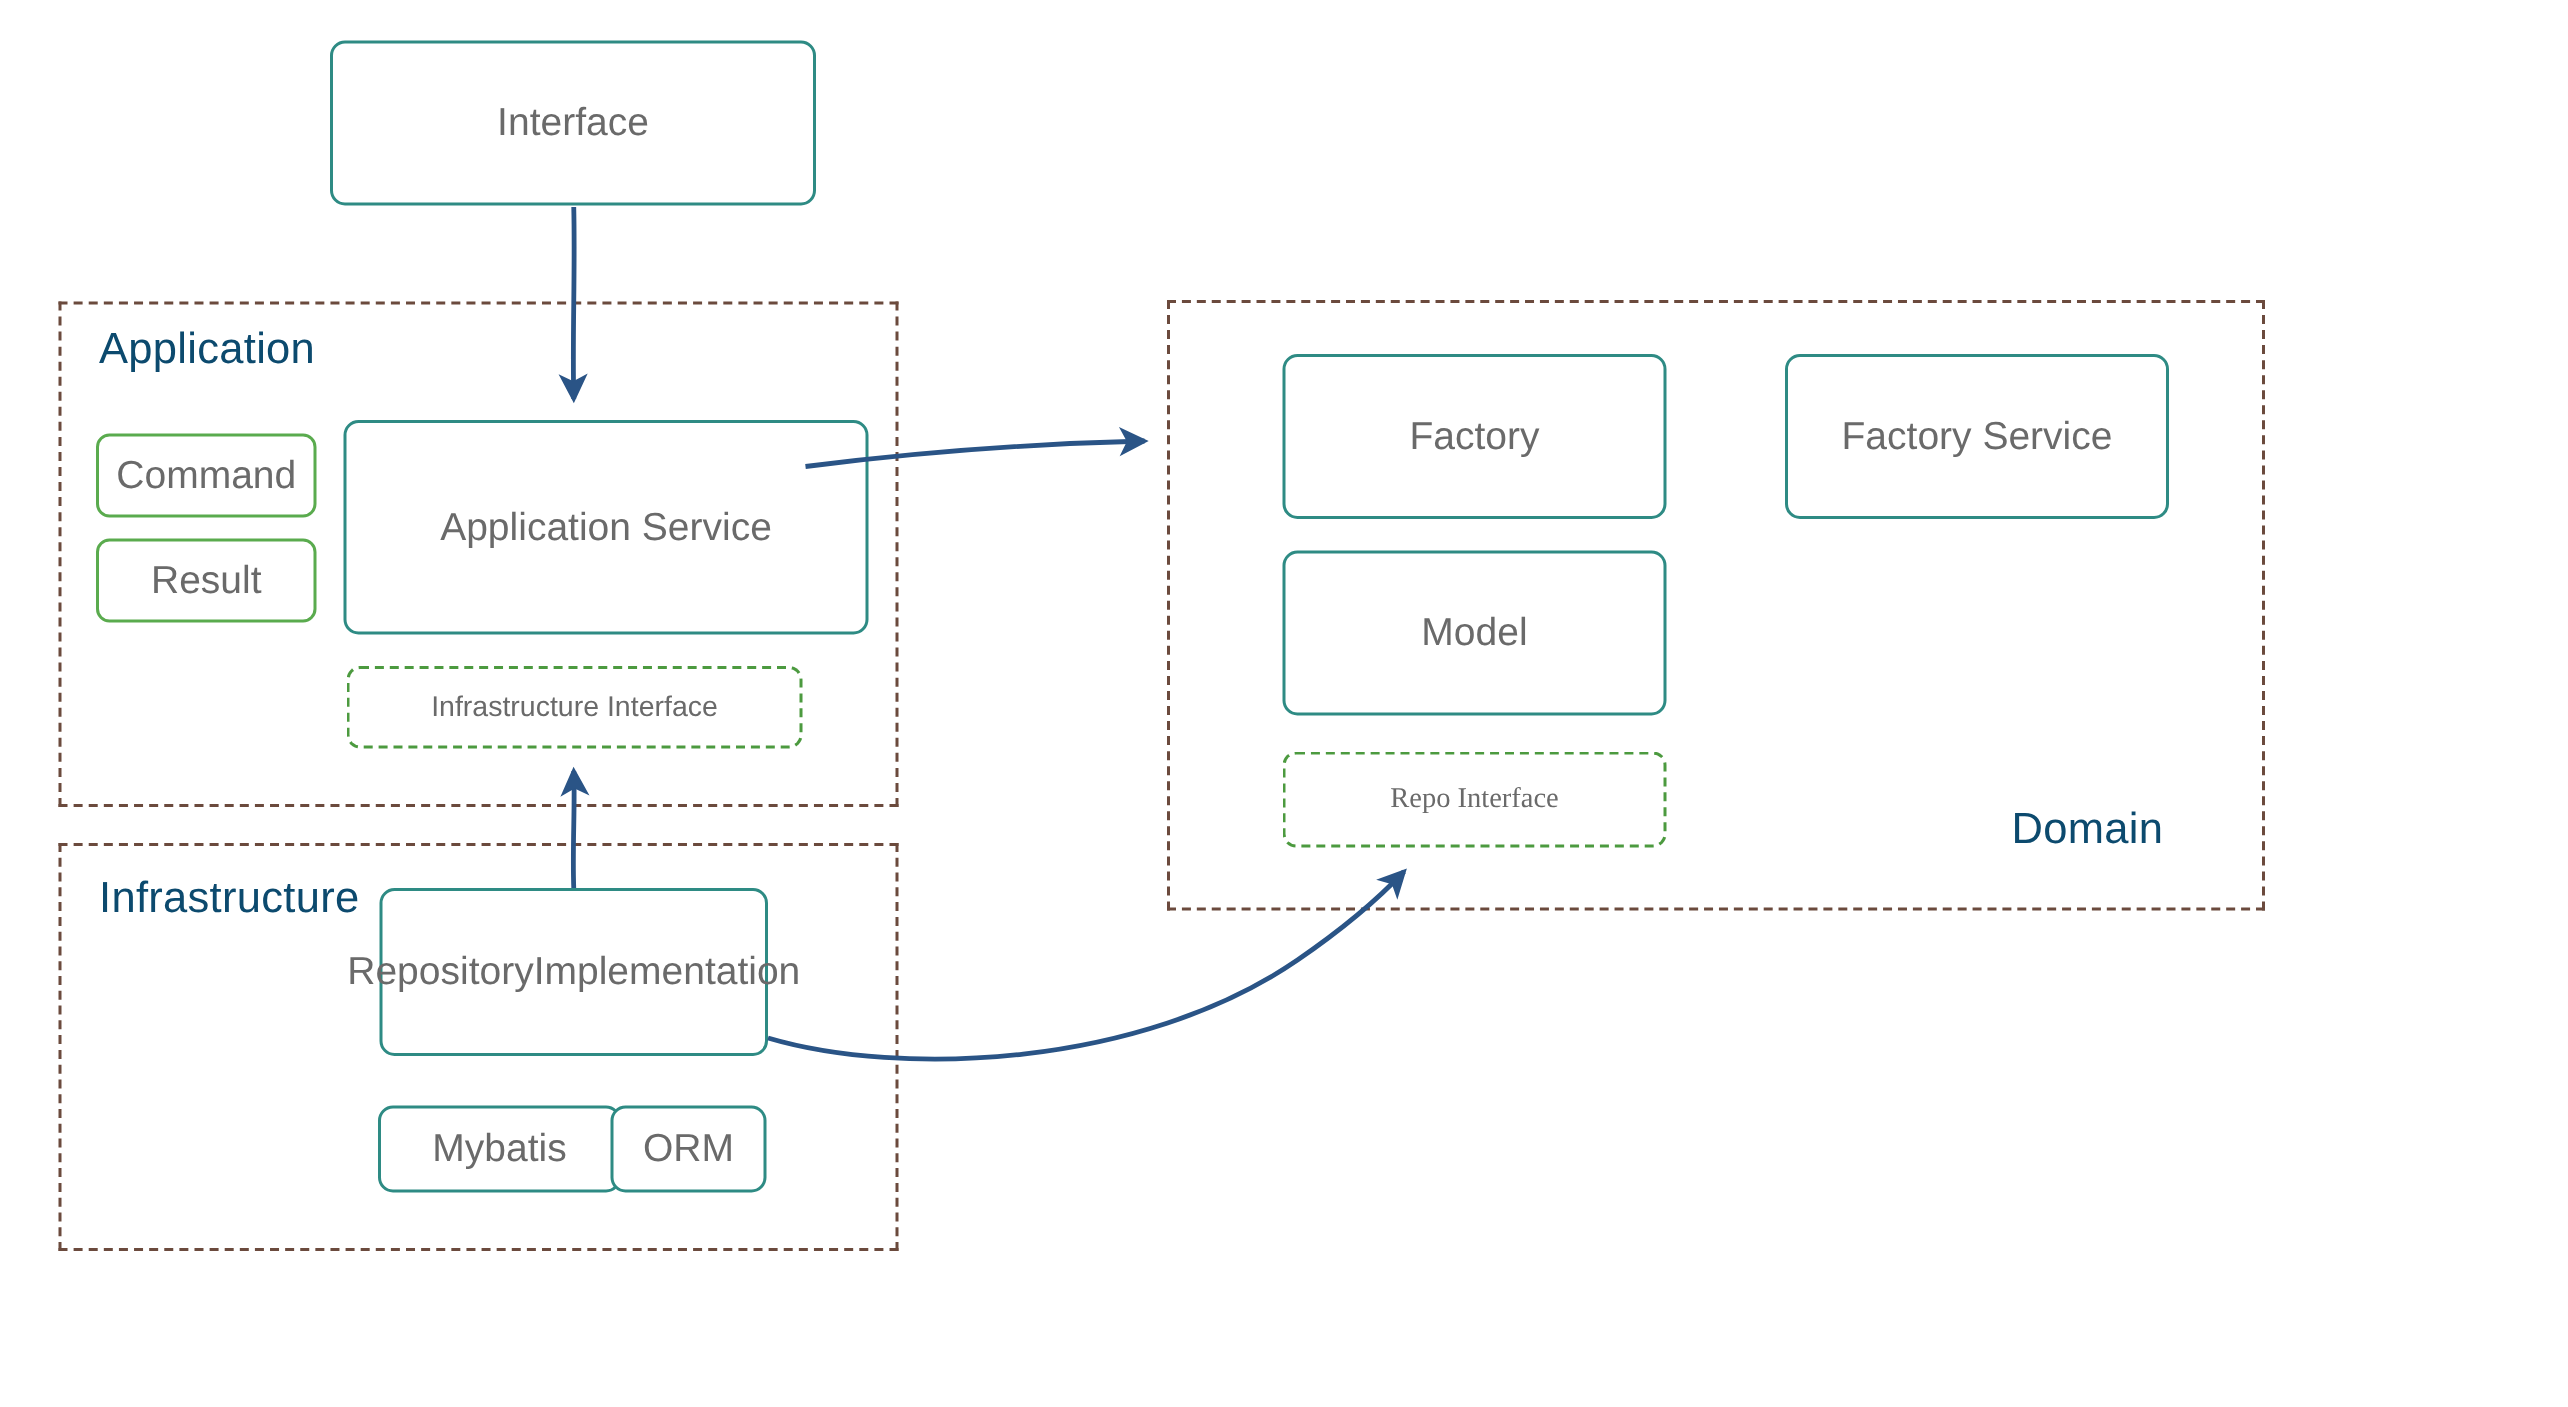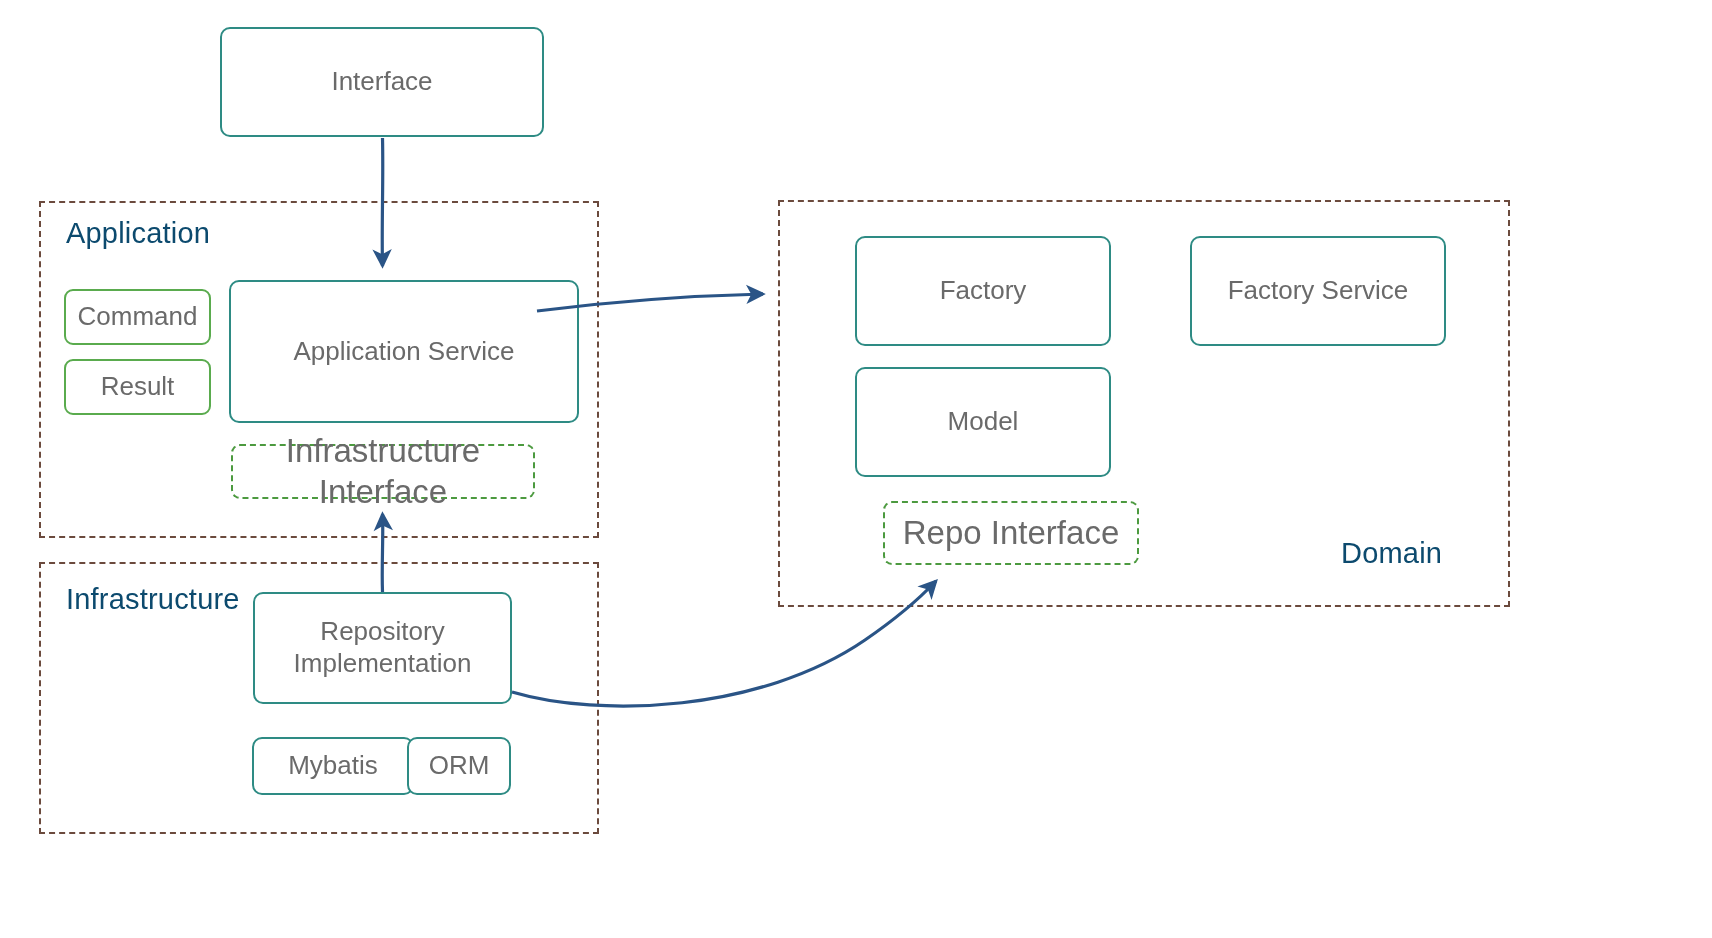--- a/index.html
+++ b/index.html
@@ -51,21 +51,21 @@
     text-align: center;
   }
   .node.green-solid {
     border: 2.2px solid #5aab4e;
     border-radius: 9px;
     font-size: 26px;
   }
   .node.green-dashed {
     border: 2.5px dashed #4c9a3f;
     border-radius: 9px;
-    font-size: 33px;
+    font-size: 19px;
   }
 
   
   #arrows {
     position: absolute;
     left: 0;
     top: 0;
     width: 1712px;
     height: 938px;
     pointer-events: none;
@@ -88,36 +88,36 @@
   <div class="node teal" style="left:220px; top:27px; width:324px; height:110px;">Interface</div>
 
   <div class="node green-solid" style="left:64px; top:359px; width:147px; height:56px;">Result</div>
 
   <div class="node green-solid" style="left:64px; top:289px; width:147px; height:56px;">Command</div>
 
   <div class="node teal" style="left:229px; top:280px; width:350px; height:143px;">Application Service</div>
 
   <div class="node green-dashed" style="left:231px; top:444px; width:304px; height:55px;">Infrastructure Interface</div>
 
-  <div class="node teal" style="left:253px; top:592px; width:259px; height:112px; flex-direction:column;">
+  <div class="node teal" style="left:253px; top:592px; width:259px; height:112px; ">
     <span>Repository</span>
     <span>Implementation</span>
   </div>
 
   <div class="node teal" style="left:252px; top:737px; width:162px; height:58px;">Mybatis</div>
 
   <div class="node teal" style="left:407px; top:737px; width:104px; height:58px;">ORM</div>
 
   <div class="node teal" style="left:855px; top:236px; width:256px; height:110px;">Factory</div>
 
   <div class="node teal" style="left:855px; top:367px; width:256px; height:110px;">Model</div>
 
   <div class="node teal" style="left:1190px; top:236px; width:256px; height:110px;">Factory Service</div>
 
-  <div class="node green-dashed" style="left:883px; top:501px; width:256px; height:64px;">Repo Interface</div>
+  <div class="node green-dashed" style="left:855px; top:501px; width:256px; height:64px;font-family:Liberation Serif, serif;">Repo Interface</div>
 
   <svg id="arrows" viewBox="0 0 1712 938" xmlns="http://www.w3.org/2000/svg">
     <defs>
       <marker id="ah" viewBox="0 0 12 12" refX="9.5" refY="6" markerWidth="7" markerHeight="7" orient="auto-start-reverse">
         <path d="M 0.5 0.8 L 11 6 L 0.5 11.2 L 3.2 6 Z" fill="#2a5486"></path>
       </marker>
     </defs>
 
     <g>
       <path d="M 382.5 138 C 383.5 180, 381.5 225, 382.5 266" stroke="#2a5486" stroke-width="3.2" fill="none" marker-end="url(#ah)"></path>

